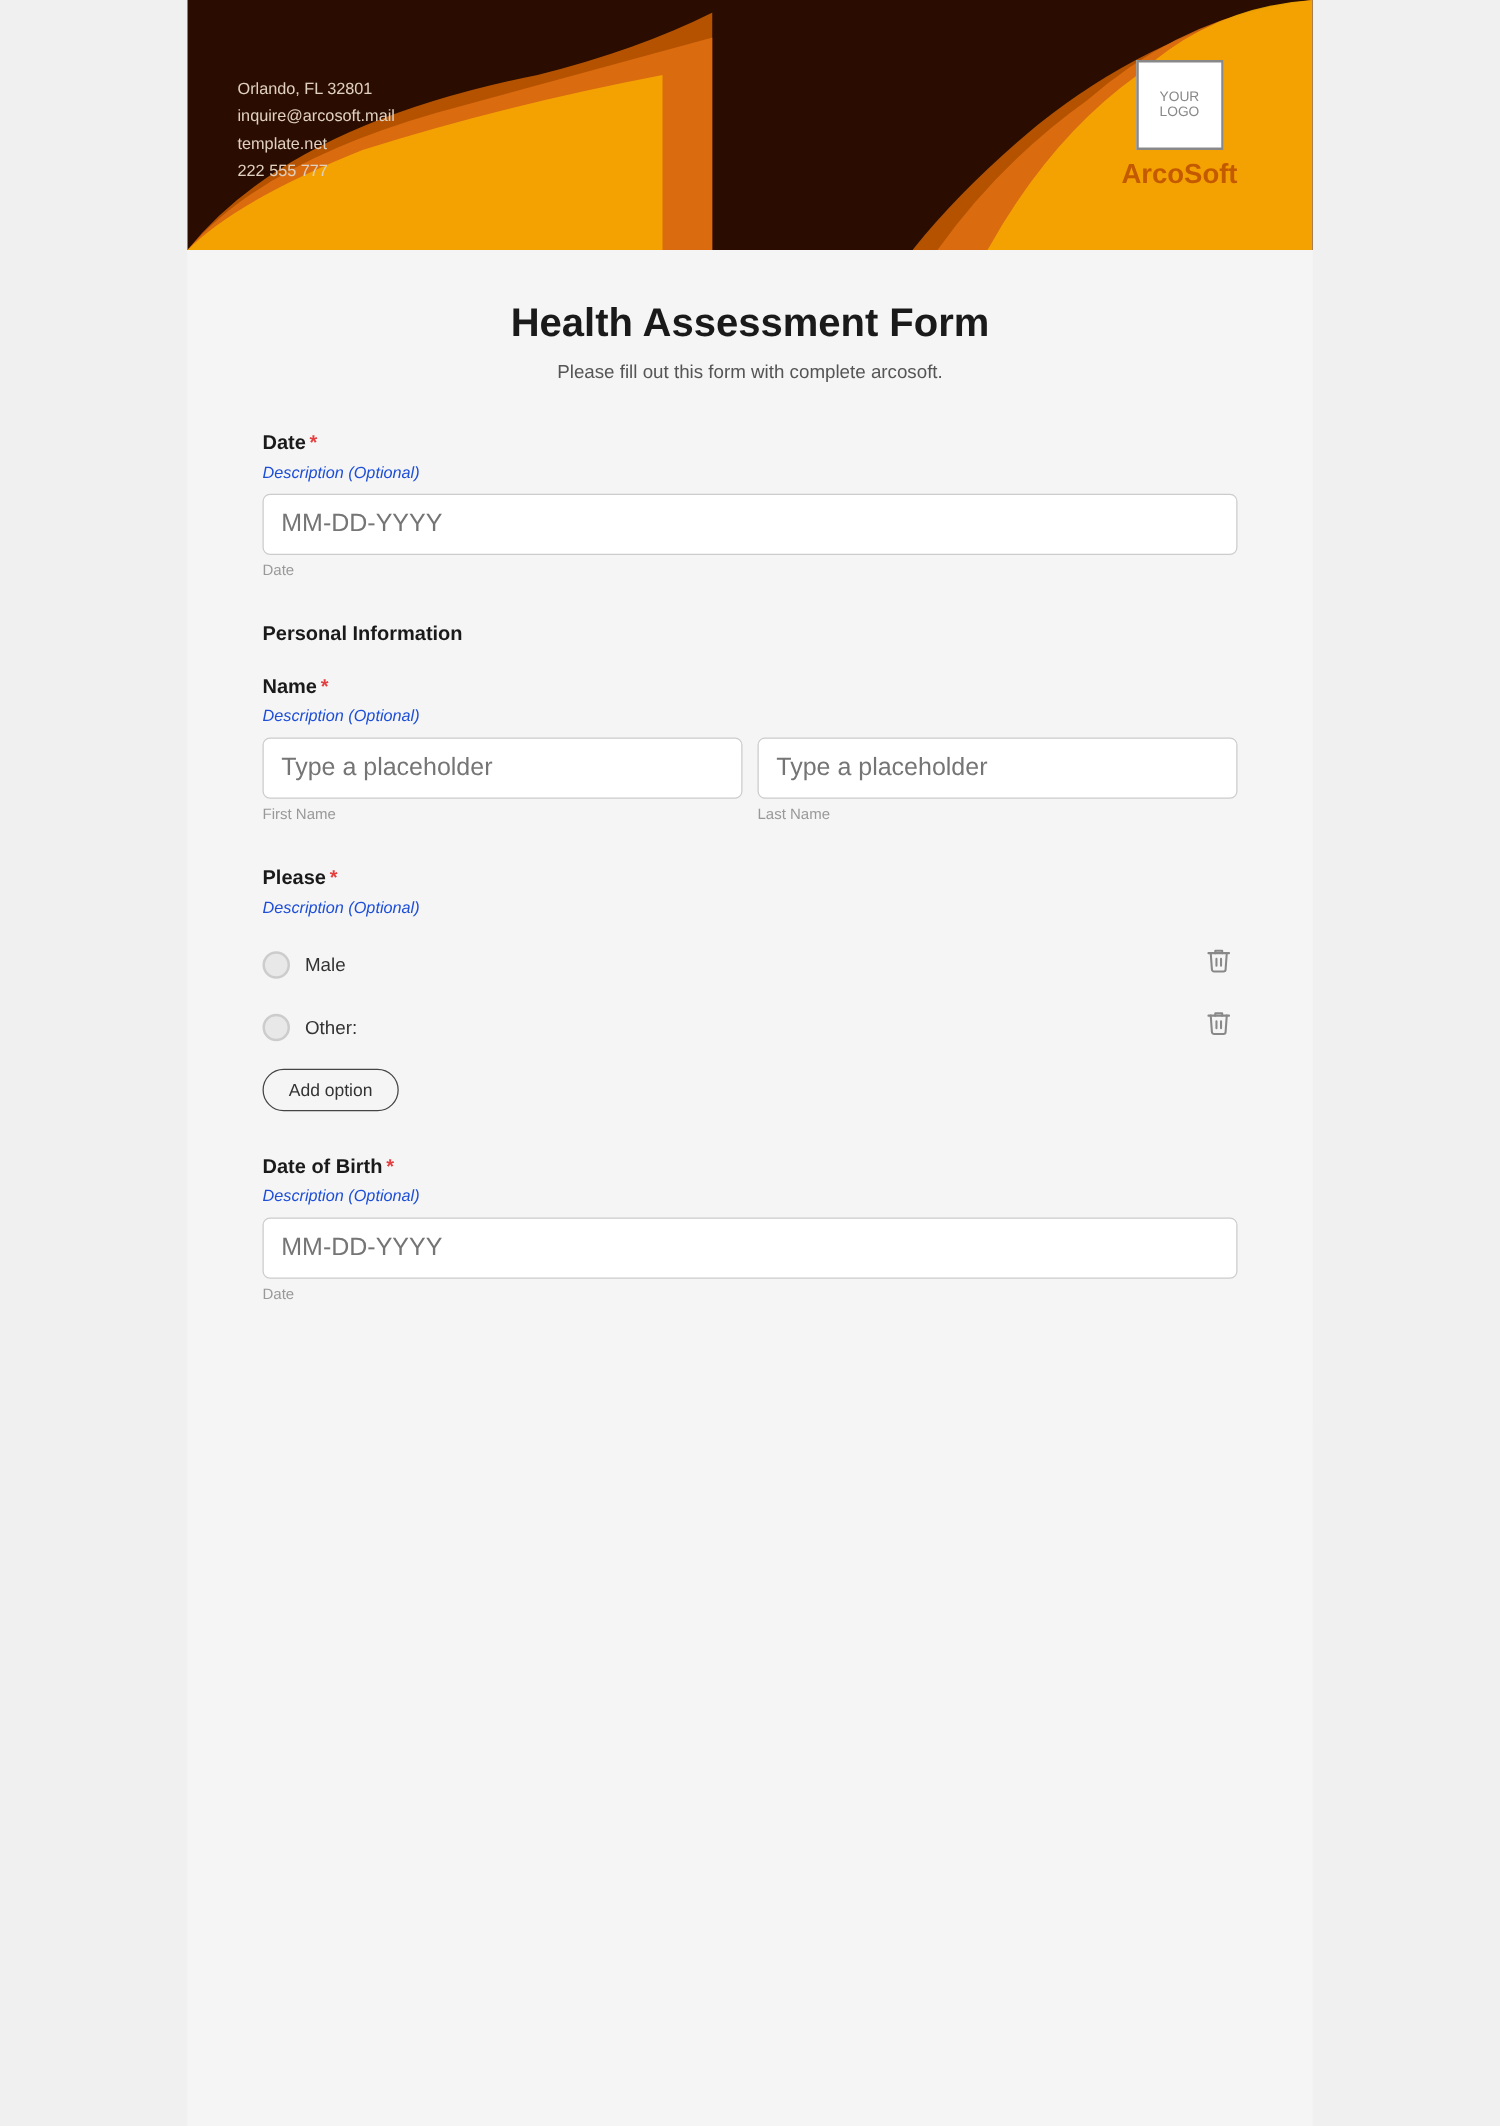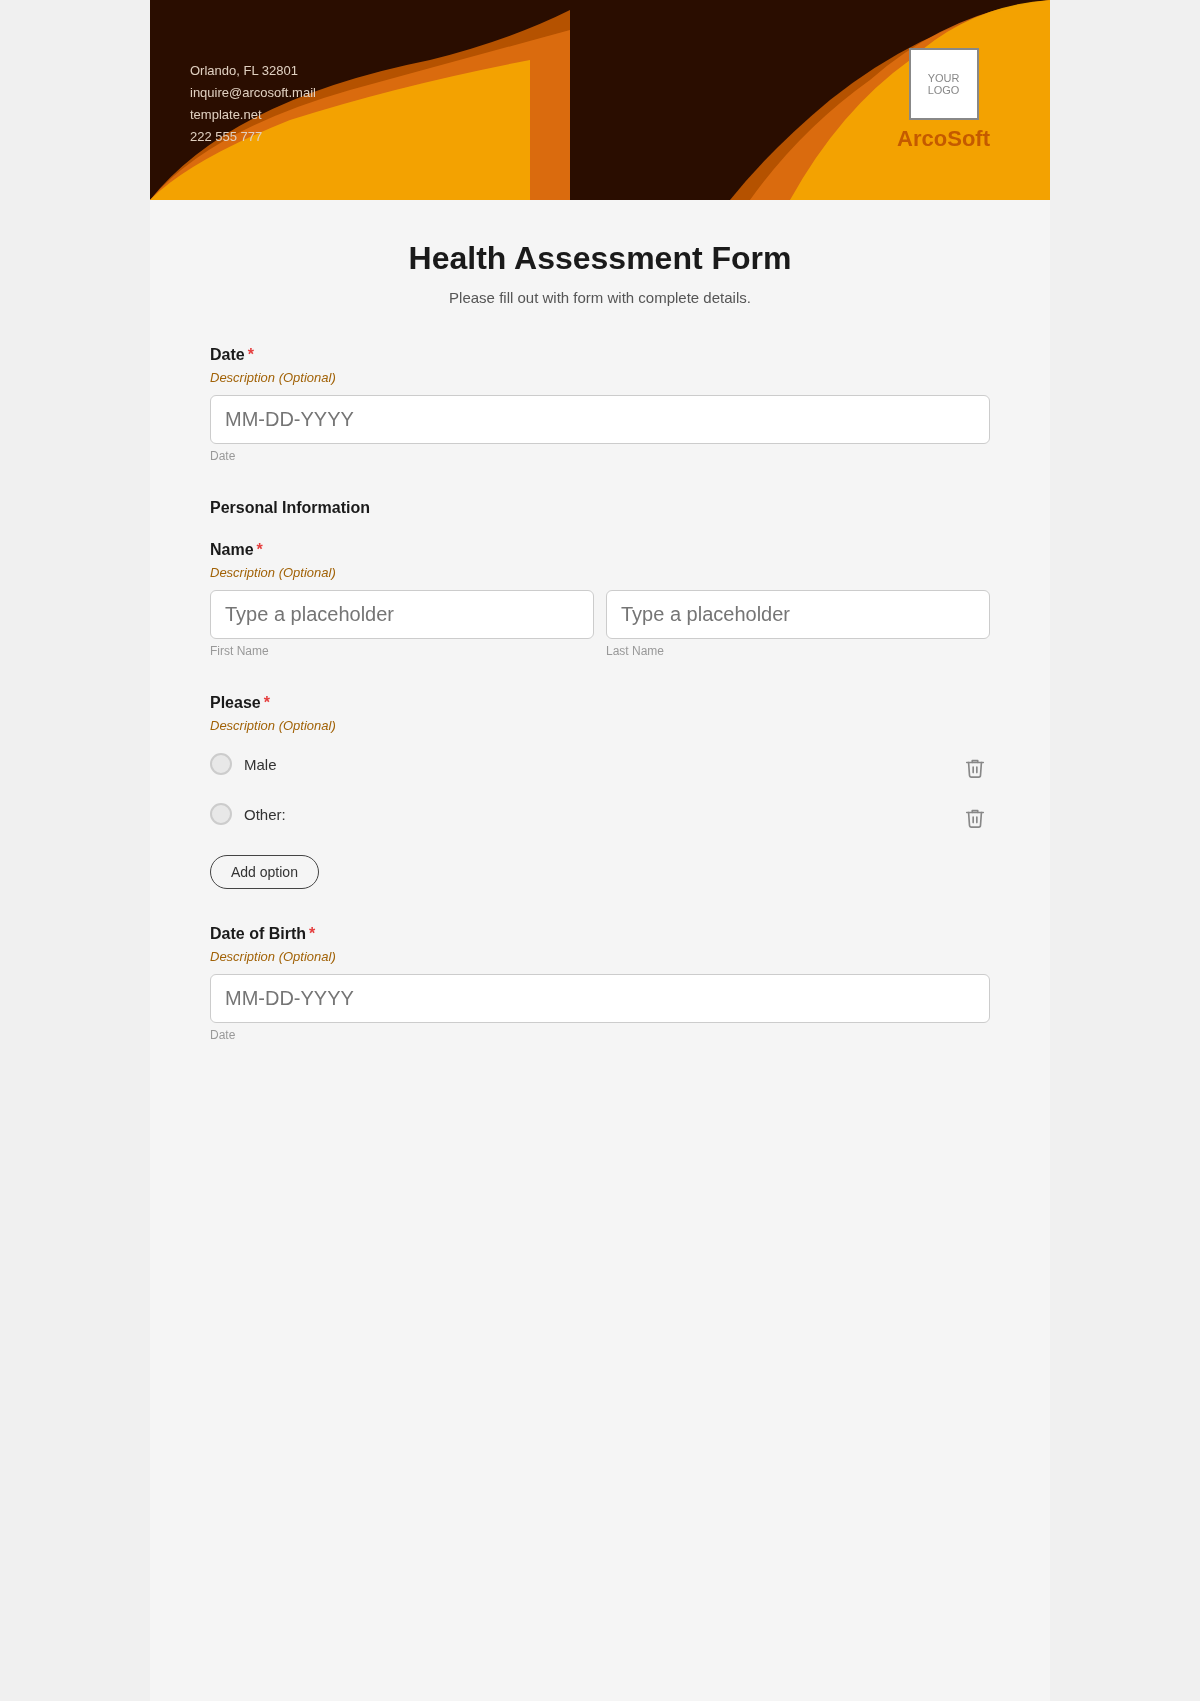--- a/index.html
+++ b/index.html
@@ -117,21 +117,21 @@
       margin-bottom: 6px;
     }
 
     .field-label .required {
       color: #e53e3e;
       margin-left: 3px;
     }
 
     .field-description {
       font-size: 13px;
-      color: #a16207;
+      color: #1d4ed8;
       font-style: italic;
       margin-bottom: 10px;
     }
 
     .text-input {
       width: 100%;
       border: 1.5px solid #ccc;
       border-radius: 6px;
       padding: 12px 14px;
       font-size: 20px;
@@ -166,21 +166,21 @@
 
     
     .radio-options {
       display: flex;
       flex-direction: column;
       gap: 0;
     }
 
     .radio-item {
       display: flex;
-      align-items: flex-start;
+      align-items: flex-end;
       justify-content: space-between;
       padding: 10px 0;
     }
 
     .radio-left {
       display: flex;
       align-items: center;
       gap: 12px;
     }
 
@@ -256,21 +256,21 @@
       <div class="logo-box">
         <span>YOUR LOGO</span>
       </div>
       <div class="brand-name">ArcoSoft</div>
     </div>
   </div>
 
   <div class="form-content">
 
     <h1 class="form-title">Health Assessment Form</h1>
-    <p class="form-subtitle">Please fill out with form with complete details.</p>
+    <p class="form-subtitle">Please fill out this form with complete arcosoft.</p>
 
     <div class="field-group">
       <div class="field-label">
         <span>Date</span><span class="required">*</span>
       </div>
       <div class="field-description">Description (Optional)</div>
       <input class="text-input" type="text" placeholder="MM-DD-YYYY" style="">
       <div class="field-hint">Date</div>
     </div>
 

